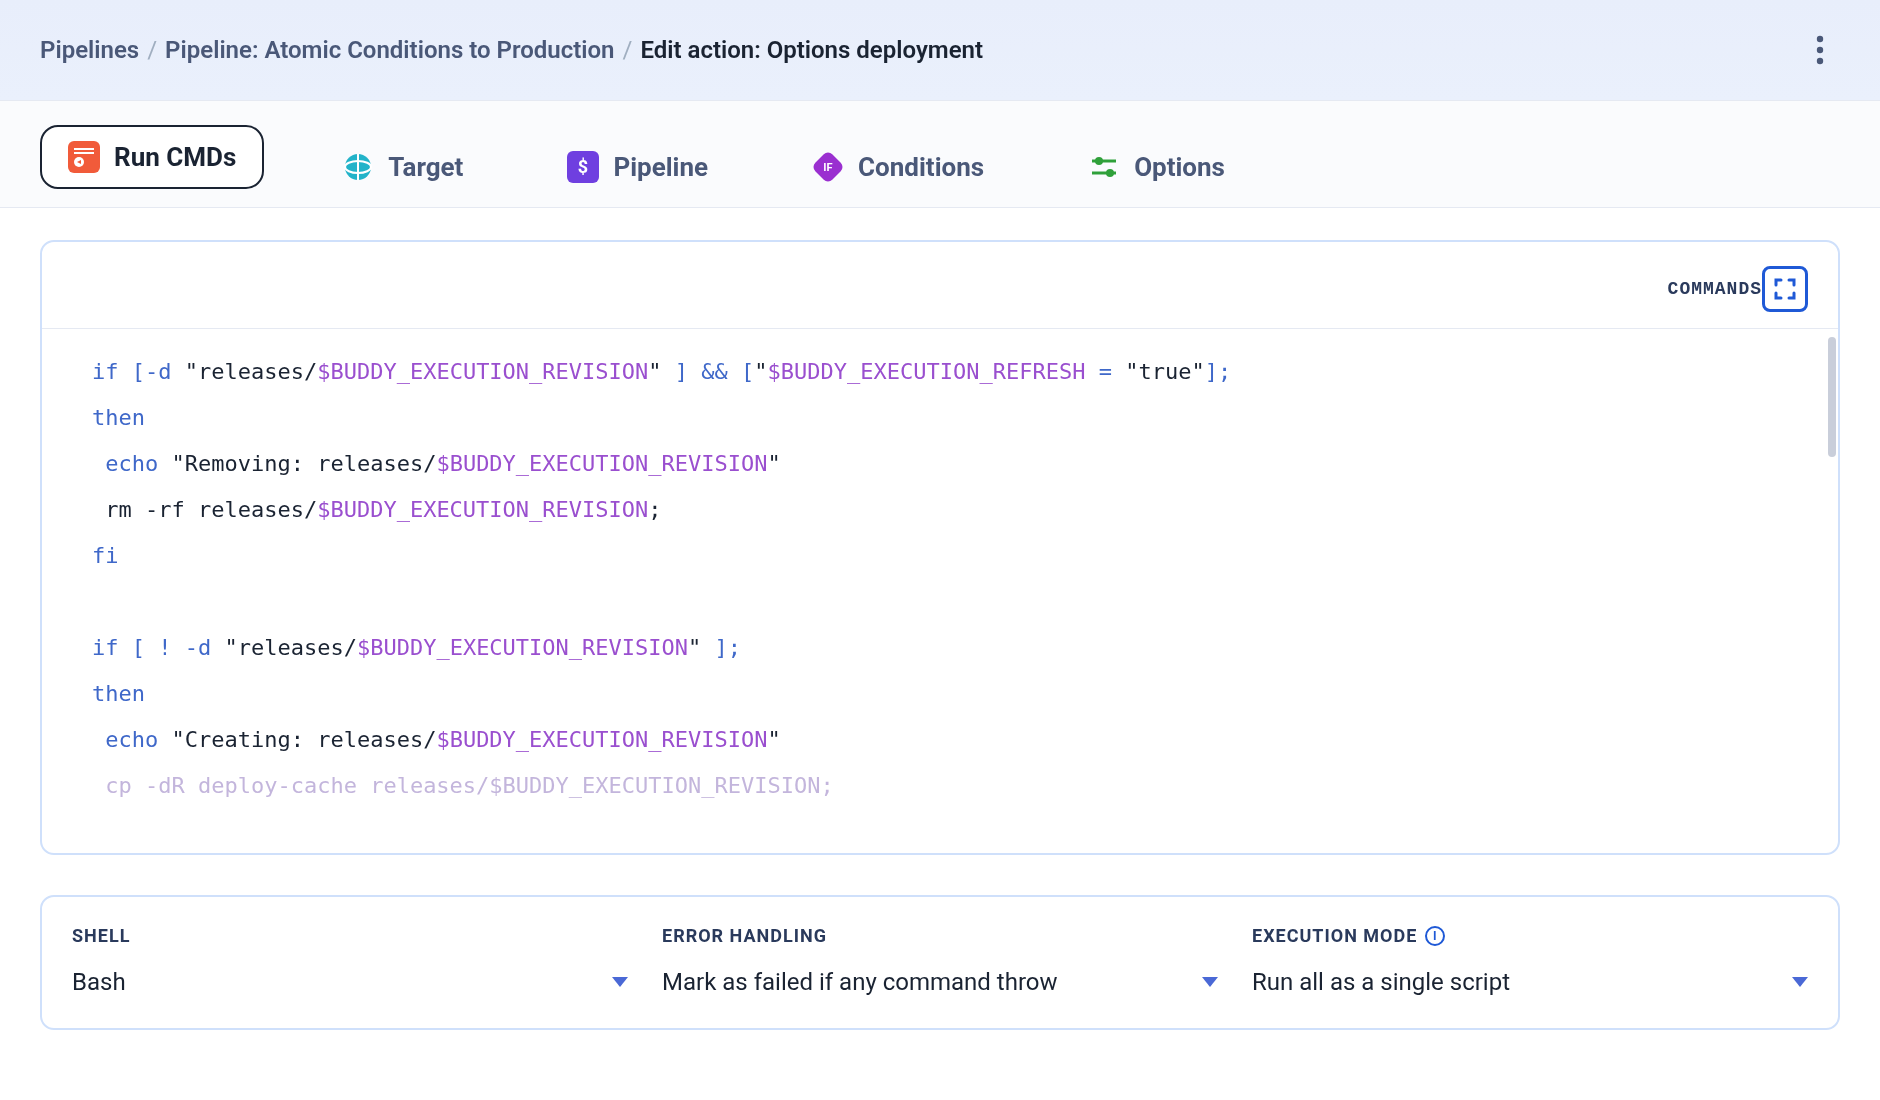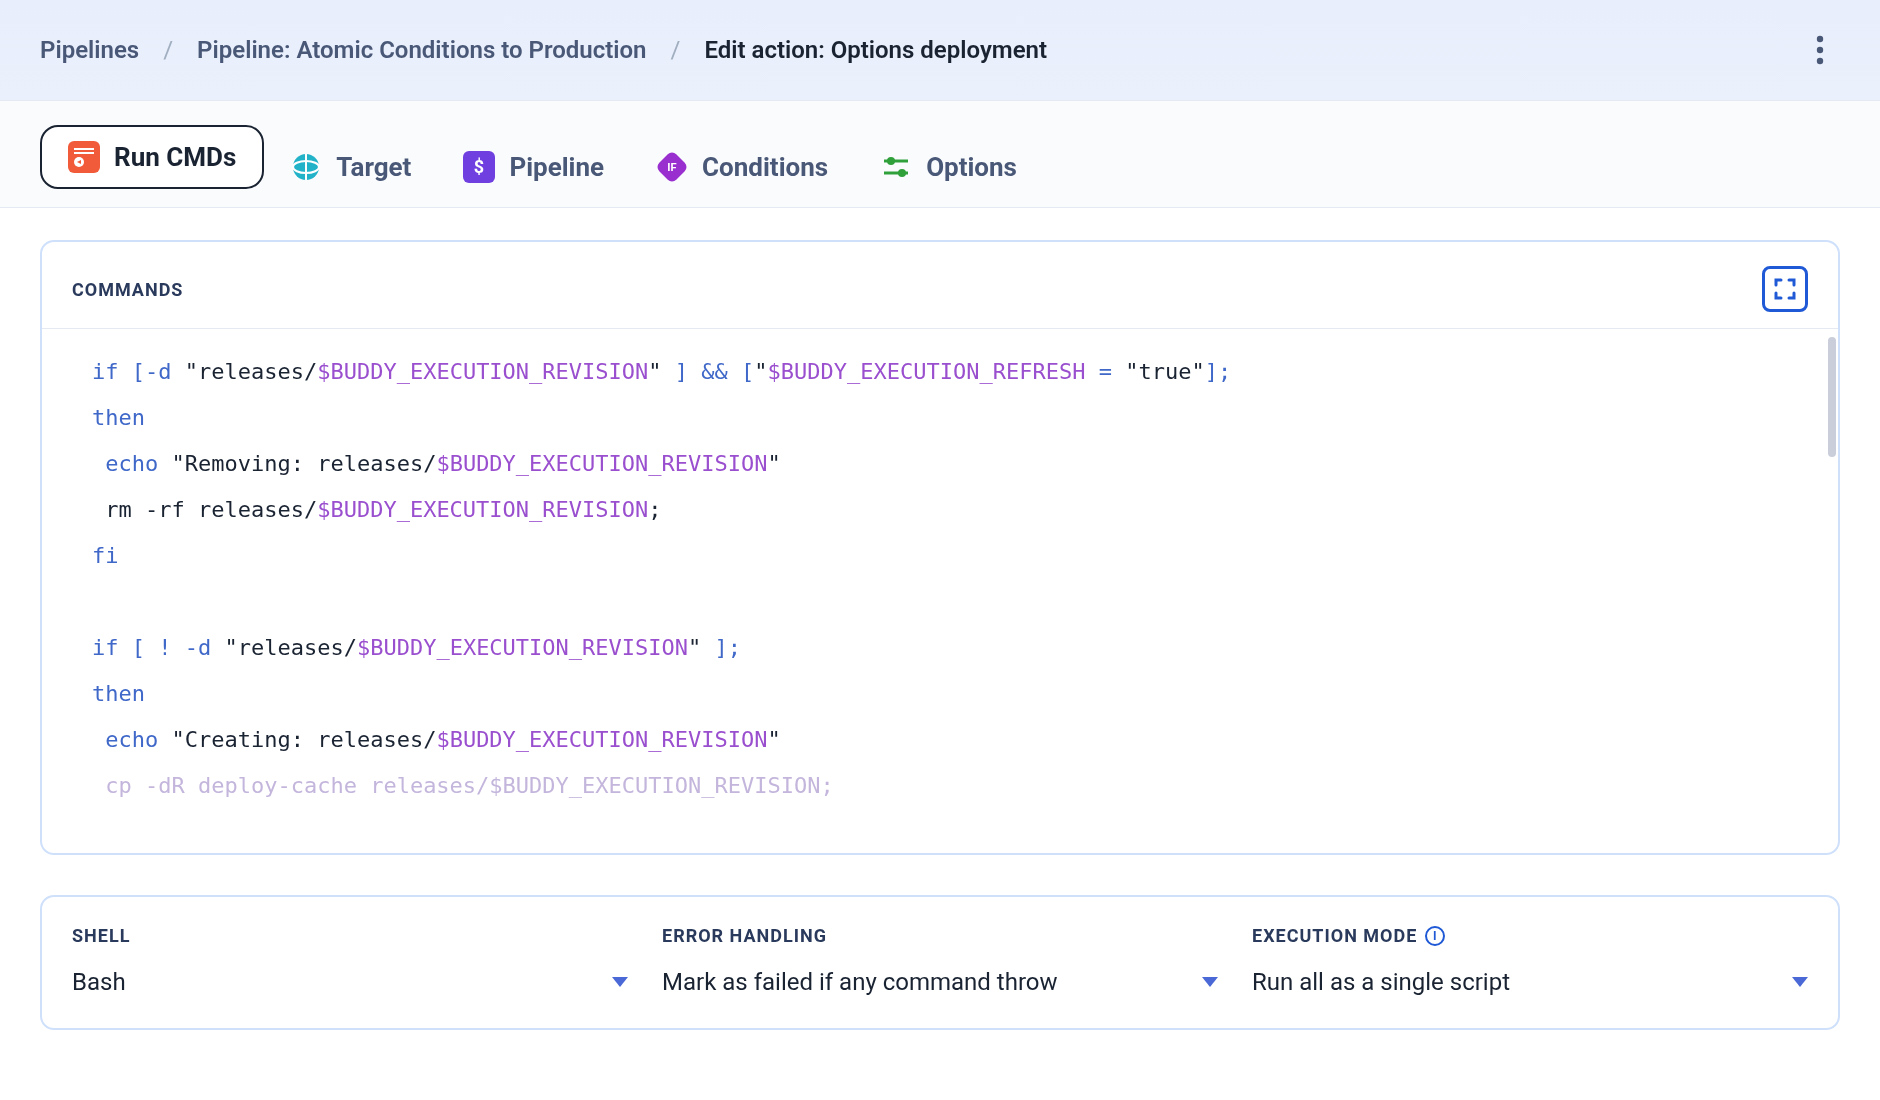--- a/index.html
+++ b/index.html
@@ -14,21 +14,21 @@
   background: linear-gradient(180deg, #e8eefb 0%, #eaf0fc 100%);
   padding: 30px 40px;
   display: flex;
   align-items: center;
   justify-content: space-between;
   border-bottom: 1px solid #e5e9f2;
 }
 .breadcrumbs {
   display: flex;
   align-items: center;
-  gap: 24px;
+  gap: 8px;
   font-size: 24px;
   font-weight: 600;
 }
 .breadcrumbs .crumb { color: #4a5878; }
 .breadcrumbs .crumb.current { color: #1a2332; }
 .breadcrumbs .sep { color: #a0aec0; font-weight: 400; }
 .more-btn {
   width: 40px;
   height: 40px;
   display: flex;
@@ -36,20 +36,21 @@
   justify-content: center;
   cursor: pointer;
   border-radius: 6px;
 }
 .more-btn svg { fill: #4a5878; }
 .tabs-bar {
   background: #fafbfd;
   border-bottom: 1px solid #e5e9f2;
   padding: 24px 40px 0 40px;
   display: flex;
+  gap: 52px;
   align-items: center;
 }
 .tab {
   display: flex;
   align-items: center;
   gap: 14px;
   padding: 18px 26px;
   font-size: 26px;
   font-weight: 700;
   color: #4a5878;
@@ -84,22 +85,23 @@
 }
 .card {
   background: #fff;
   border: 2px solid #cfe0fb;
   border-radius: 14px;
   overflow: hidden;
 }
 .card-head {
   display: flex;
   align-items: center;
-  justify-content: space-between;
+  justify-content: flex-end;
   padding: 24px 30px 16px 30px;
+  font-family: Liberation Mono, monospace;
 }
 .section-label {
   font-size: 18px;
   font-weight: 700;
   letter-spacing: 1px;
   color: #2a3a5c;
   text-transform: uppercase;
 }
 .expand-btn {
   width: 46px;

